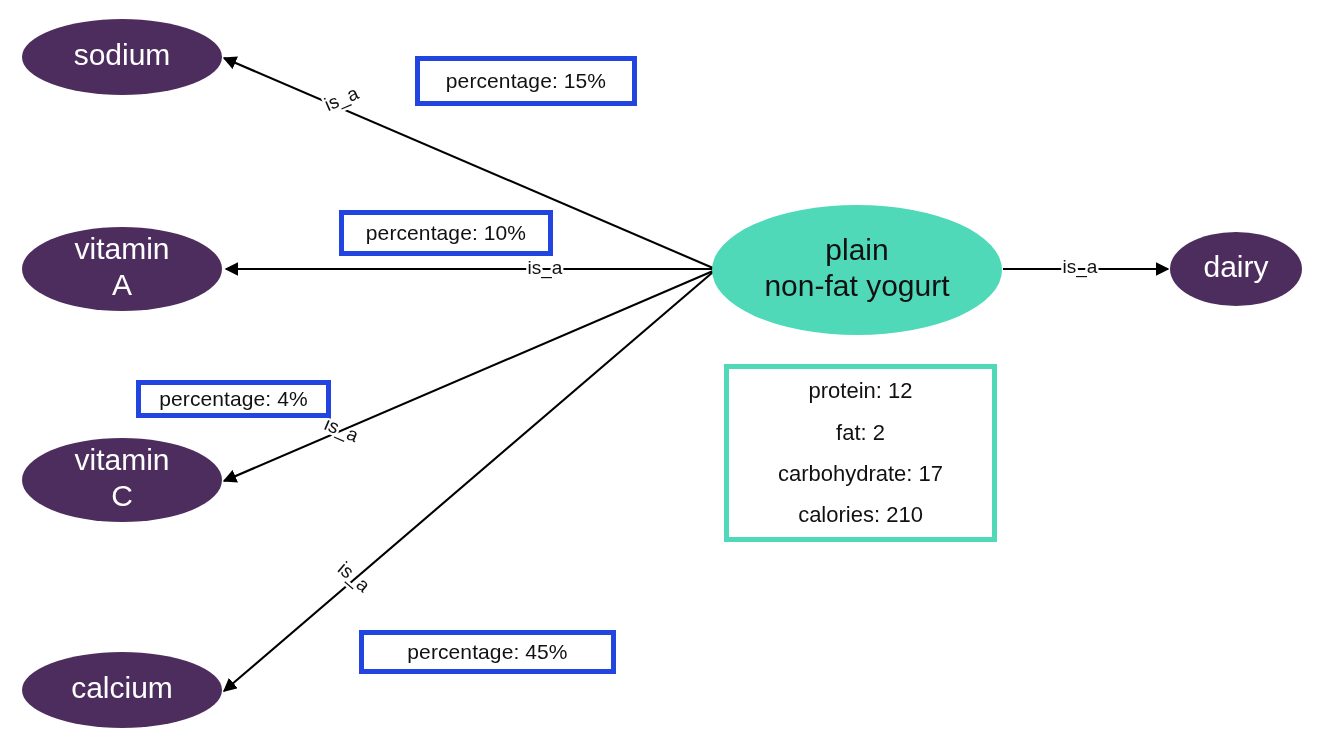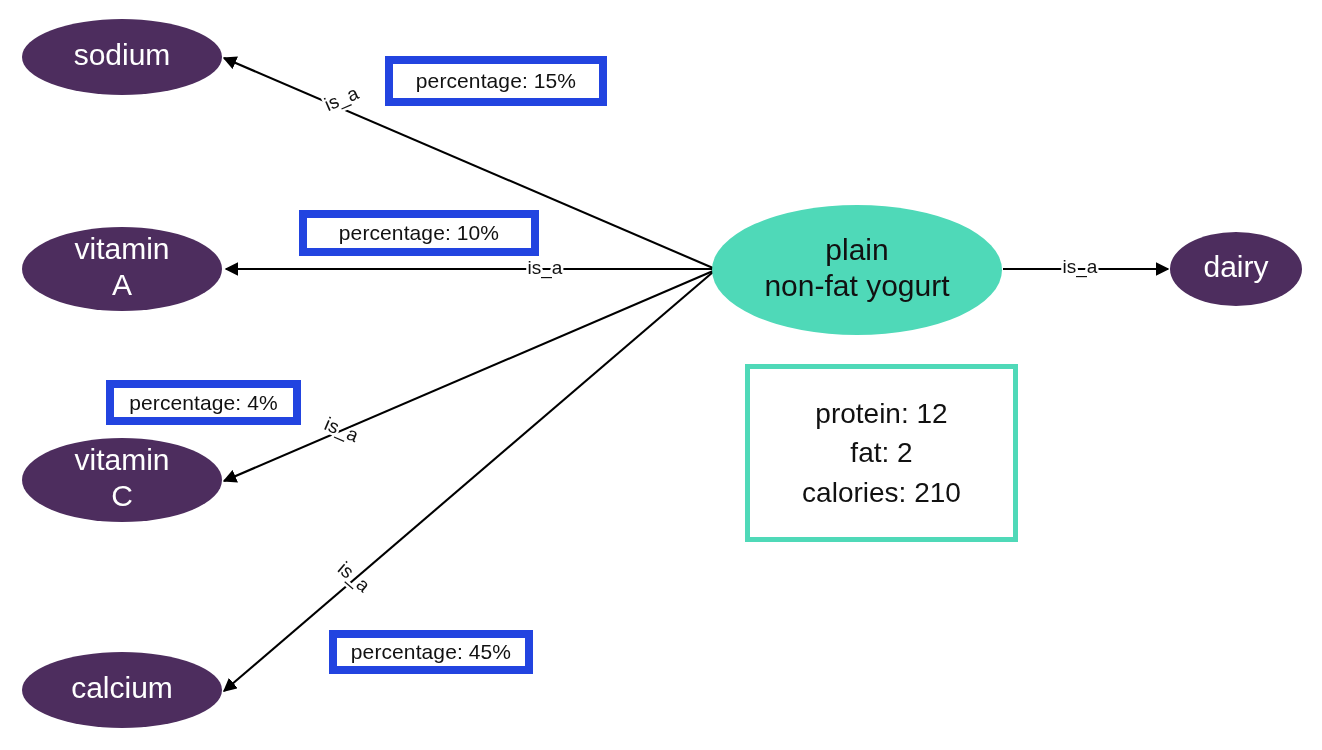--- a/index.html
+++ b/index.html
@@ -47,43 +47,43 @@
     font-family: "Liberation Sans", "DejaVu Sans", sans-serif;
     font-size: 19px;
     fill: #111111;
     text-anchor: middle;
     dominant-baseline: middle;
   }
   .prop-box {
     position: absolute;
     box-sizing: border-box;
     background: #ffffff;
-    border: 8px solid #22c55e;
+    border: 5px solid #22c55e;
     display: flex;
     align-items: center;
     justify-content: center;
     font-size: 21px;
     color: #111111;
     white-space: nowrap;
     letter-spacing: 0.1px;
+    margin-left: 30px;
   }
   .attr-box {
     position: absolute;
     box-sizing: border-box;
     background: #ffffff;
     border: 5px solid #4fd9b8;
     display: flex;
     flex-direction: column;
     align-items: center;
     justify-content: center;
-    gap: 2px;
-    font-size: 28px;
+    gap: 12px;
+    font-size: 22px;
     color: #111111;
     line-height: 1.34;
-    margin-left: 21px;
   }
   .attr-line {
     white-space: nowrap;
   }
 </style>
 </head>
 <body>
 
 <div id="canvas">
 
@@ -138,30 +138,31 @@
           <text x="857" y="252" class="node-label central">plain</text>
           <text x="857" y="288" class="node-label central">non-fat yogurt</text>
         </g>
       </g>
   </svg>
 
   <div id="prop-boxes-layer">
       <div class="prop-box" style="left: 385px; top: 56px; width: 222px; height: 50px; border-color: rgb(34, 68, 224);">
         <span>percentage: 15%</span>
       </div>
-      <div class="prop-box" style="left: 299px; top: 210px; width: 240px; height: 46px; border-color: rgb(34, 68, 224);">
+      <div class="prop-box" style="left: 309px; top: 210px; width: 214px; height: 46px; border-color: rgb(34, 68, 224);">
         <span>percentage: 10%</span>
       </div>
-      <div class="prop-box" style="left: 106px; top: 380px; width: 195px; height: 45px; border-color: rgb(34, 68, 224);">
+      <div class="prop-box" style="left: 106px; top: 380px; width: 195px; height: 38px; border-color: rgb(34, 68, 224);">
         <span>percentage: 4%</span>
       </div>
-      <div class="prop-box" style="left: 329px; top: 630px; width: 204px; height: 44px; border-color: rgb(34, 68, 224);">
+      <div class="prop-box" style="left: 329px; top: 630px; width: 257px; height: 44px; border-color: rgb(34, 68, 224);">
         <span>percentage: 45%</span>
       </div>
     </div>
 
   <div class="attr-box" id="attr-box" style="left: 724px; top: 364px; width: 273px; height: 178px; border-color: rgb(79, 217, 184);">
       <div class="attr-line">protein: 12</div>
       <div class="attr-line">fat: 2</div>
+      <div class="attr-line">carbohydrate: 17</div>
       <div class="attr-line">calories: 210</div>
     </div>
 
 </div>
 
 </body></html>

